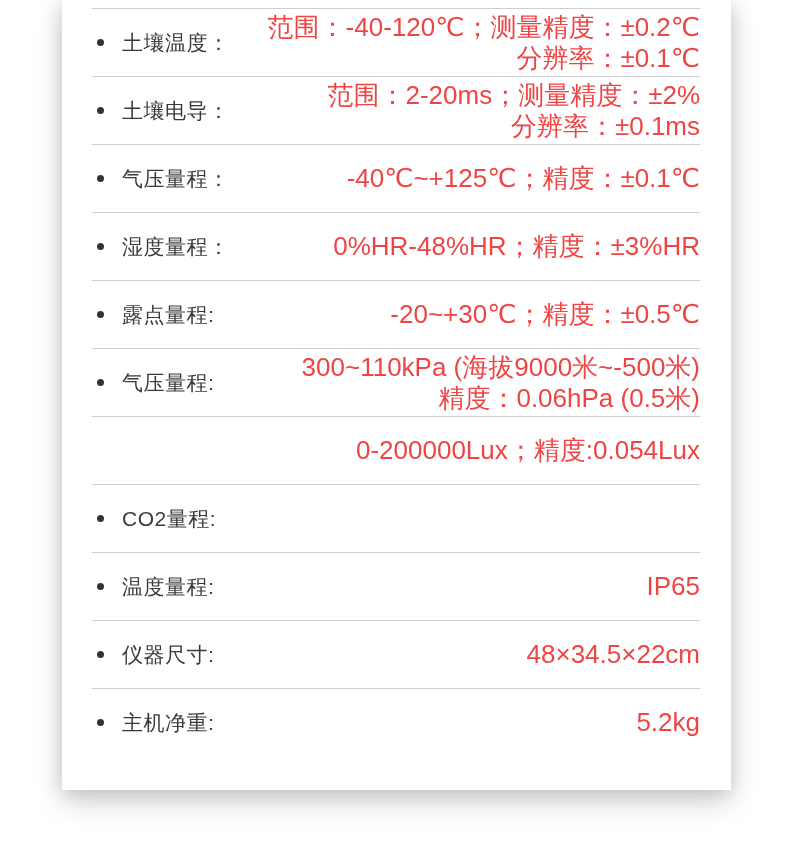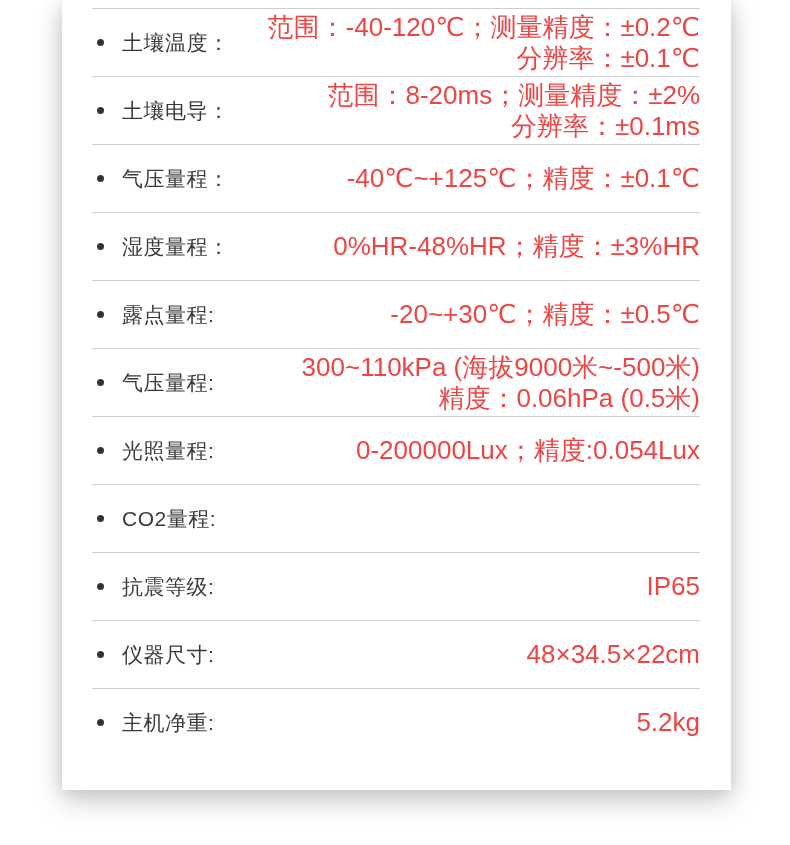--- a/index.html
+++ b/index.html
@@ -82,21 +82,21 @@
             <div class="value-line">范围：-40-120℃；测量精度：±0.2℃</div>
             <div class="value-line">分辨率：±0.1℃</div>
           </div>
         </div>
         <div class="spec-row">
           <div class="label-wrap">
             <span class="bullet"></span>
             <span class="label">土壤电导：</span>
           </div>
           <div class="value">
-            <div class="value-line">范围：8-20ms；测量精度：±2%</div>
+            <div class="value-line">范围：2-20ms；测量精度：±2%</div>
             <div class="value-line">分辨率：±0.1ms</div>
           </div>
         </div>
         <div class="spec-row">
           <div class="label-wrap">
             <span class="bullet"></span>
             <span class="label">气压量程：</span>
           </div>
           <div class="value">
             <div class="value-line">-40℃~+125℃；精度：±0.1℃</div>
@@ -124,38 +124,34 @@
           <div class="label-wrap">
             <span class="bullet"></span>
             <span class="label">气压量程:</span>
           </div>
           <div class="value">
             <div class="value-line">300~110kPa (海拔9000米~-500米)</div>
             <div class="value-line">精度：0.06hPa (0.5米)</div>
           </div>
         </div>
         <div class="spec-row">
-          <div class="label-wrap">
-            <span class="bullet"></span>
-            <span class="label">光照量程:</span>
-          </div>
           <div class="value">
             <div class="value-line">0-200000Lux；精度:0.054Lux</div>
           </div>
         </div>
         <div class="spec-row">
           <div class="label-wrap">
             <span class="bullet"></span>
             <span class="label">CO2量程:</span>
           </div>
         </div>
         <div class="spec-row">
           <div class="label-wrap">
             <span class="bullet"></span>
-            <span class="label">抗震等级:</span>
+            <span class="label">温度量程:</span>
           </div>
           <div class="value">
             <div class="value-line">IP65</div>
           </div>
         </div>
         <div class="spec-row">
           <div class="label-wrap">
             <span class="bullet"></span>
             <span class="label">仪器尺寸:</span>
           </div>

